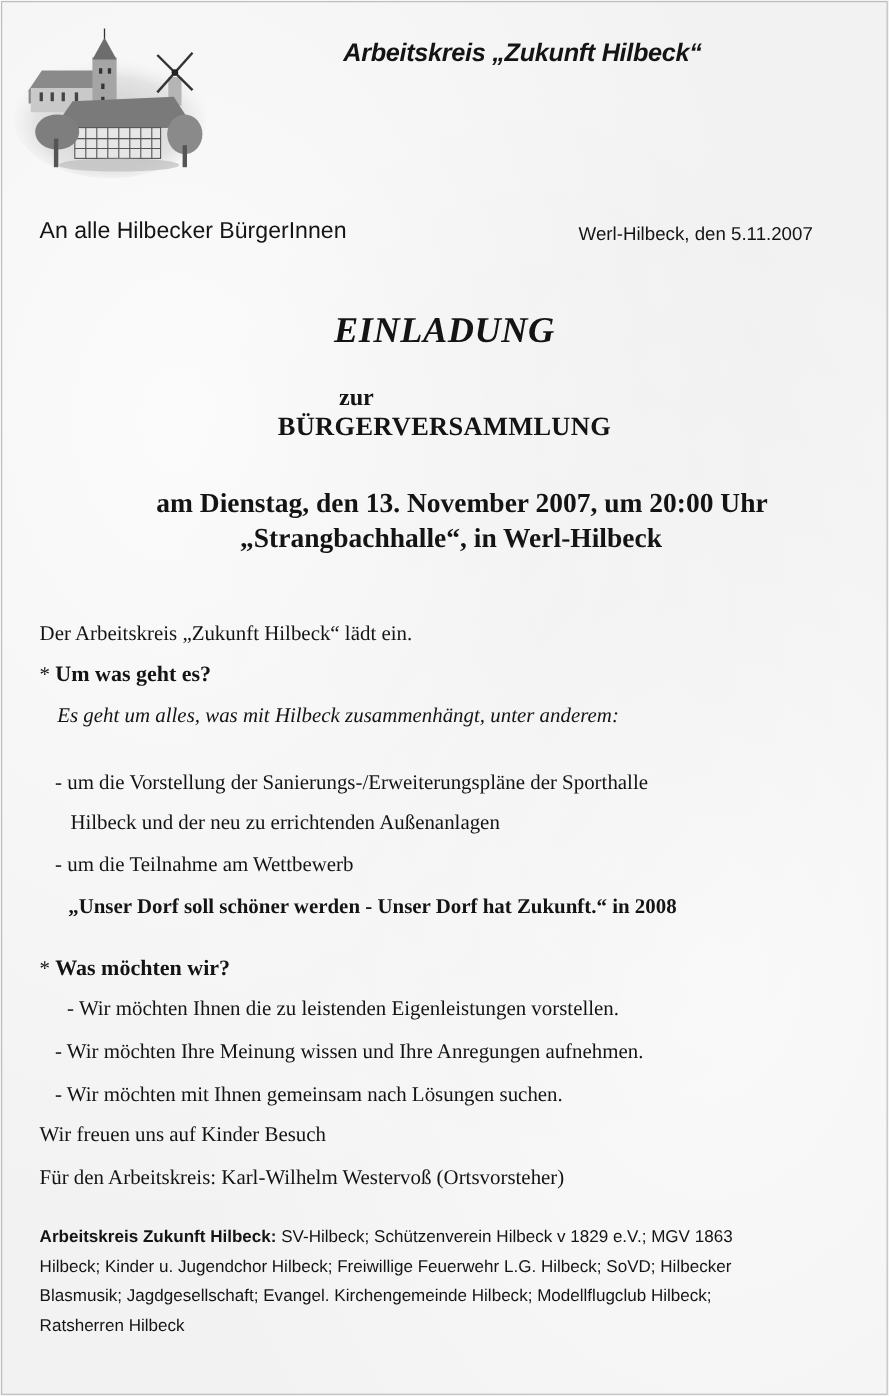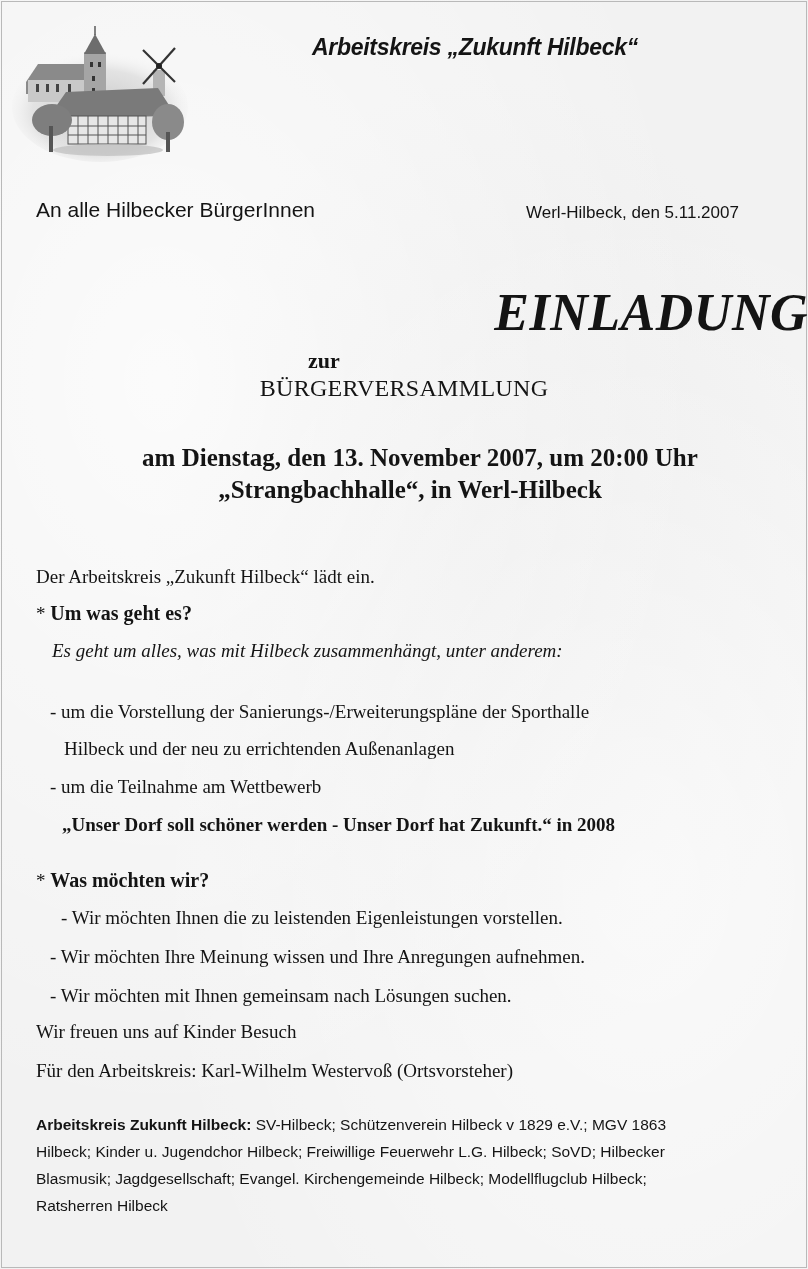--- a/index.html
+++ b/index.html
@@ -19,23 +19,23 @@
     }
     .sans { font-family: "Liberation Sans", sans-serif; }
     .abs { position: absolute; white-space: nowrap; }
 
     .logo { position: absolute; left: 8px; top: 22px; width: 180px; height: 140px; }
 
     .org-title { left: 312px; top: 34px; font-size: 23px; font-style: italic; font-weight: bold; letter-spacing: -0.3px; }
     .greeting { left: 36px; top: 198px; font-size: 21px; }
     .dateline { left: 526px; top: 203px; font-size: 17px; }
 
-    .einladung { left: 0; width: 808px; text-align: right; top: 283px; font-size: 52px; font-weight: bold; font-style: italic; letter-spacing: 0.5px; }
+    .einladung { left: 0; width: 808px; text-align: center; top: 283px; font-size: 33px; font-weight: bold; font-style: italic; letter-spacing: 0.5px; }
     .zur { left: 0; width: 648px; text-align: center; top: 348px; font-size: 22px; font-weight: bold; }
-    .versammlung { left: 0; width: 808px; text-align: center; top: 375px; font-size: 24px; font-weight: normal; letter-spacing: 0.3px; }
+    .versammlung { left: 0; width: 808px; text-align: center; top: 375px; font-size: 24px; font-weight: bold; letter-spacing: 0.3px; }
     .when { left: 0; width: 840px; text-align: center; top: 444px; font-size: 25px; font-weight: bold; }
     .where { left: 0; width: 820px; text-align: center; top: 476px; font-size: 25px; font-weight: bold; }
 
     .body-text { font-size: 19px; }
     .intro { left: 36px; top: 566px; }
     .h-bold { font-weight: bold; font-size: 20px; }
     .q1 { left: 36px; top: 602px; }
     .q1-sub { left: 52px; top: 640px; font-style: italic; }
     .b1 { left: 50px; top: 701px; }
     .b1c { left: 64px; top: 738px; }

